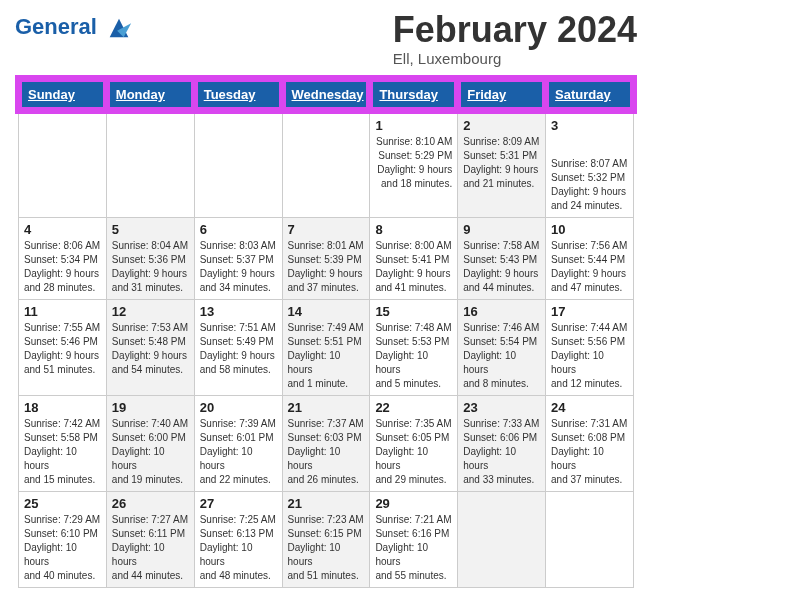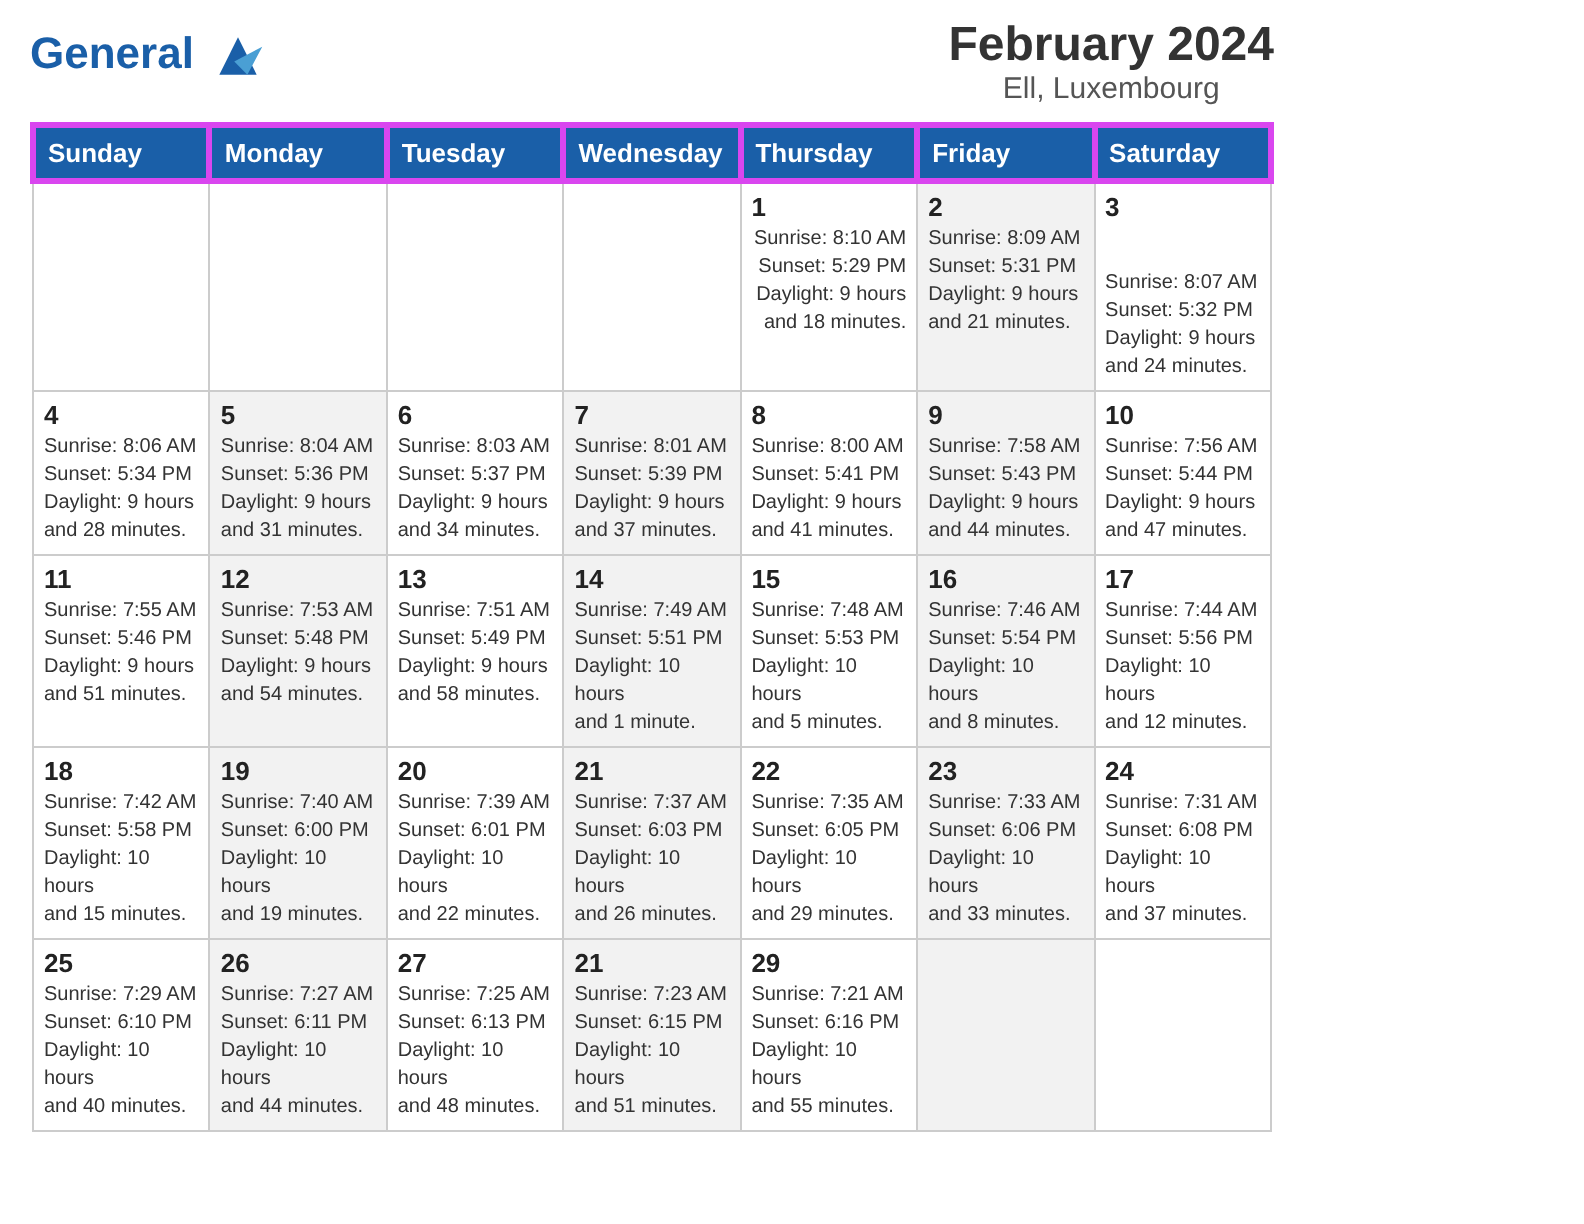--- a/index.html
+++ b/index.html
@@ -27,43 +27,44 @@
     }
     .logo-icon {
       width: 28px;
       height: 28px;
       margin-left: 2px;
     }
     .title-block {
       text-align: right;
     }
     .month-title {
-      font-size: 24px;
+      font-size: 36px;
       font-weight: bold;
       color: #333;
       line-height: 1.1;
     }
     .location {
       font-size: 15px;
       color: #555;
-      text-align: center;
+      text-align: left;
     }
     table {
       width: 100%;
       border-collapse: collapse;
       table-layout: fixed;
     }
     th {
       background-color: #1a5fa8;
       color: #fff;
       text-align: left;
       padding: 5px 6px;
       font-size: 13px;
       font-weight: bold;
-      border: 3px solid #d946ef;
+      border: 7px solid #d946ef;
+      text-decoration: underline;
     }
     td {
       border: 1px solid #ccc;
       vertical-align: top;
       padding: 4px 5px;
       font-size: 10.5px;
       color: #333;
       height: 82px;
     }
     td.empty {

